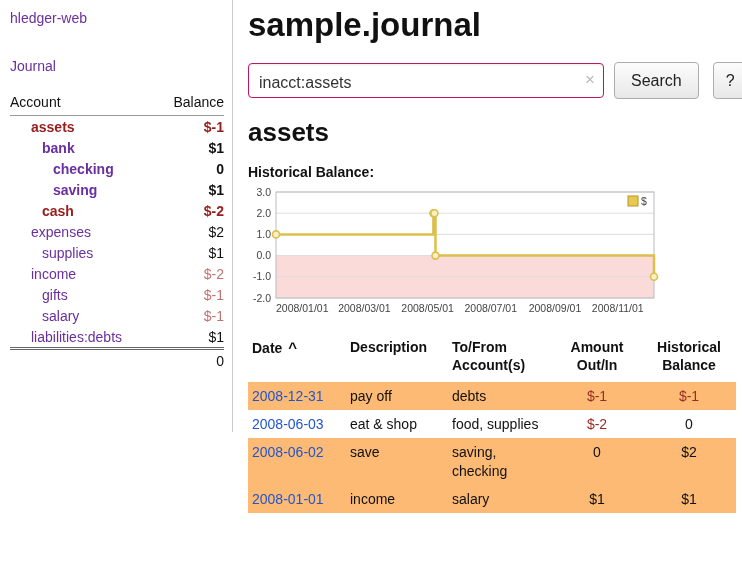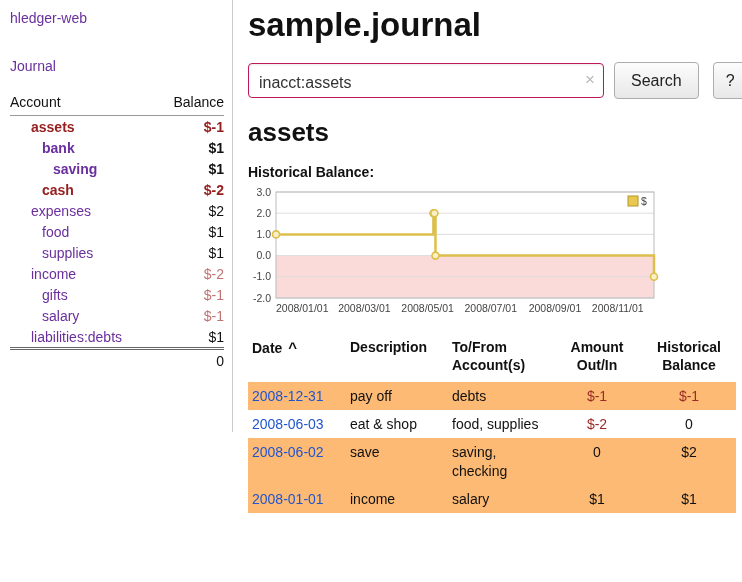--- a/index.html
+++ b/index.html
@@ -86,34 +86,34 @@
       <tbody id="accounts-body">
           <tr>
             <td style="padding-left: 21px;"><a class="acct neg-bold">assets</a></td>
             <td class="bal neg-bold">$-1</td>
           </tr>
           <tr>
             <td style="padding-left: 32px;"><a class="acct link-bold">bank</a></td>
             <td class="bal bold">$1</td>
           </tr>
           <tr>
+            <td style="padding-left: 43px;"><a class="acct link-bold">checking</a></td>
+            <td class="bal bold">0</td>
+          </tr>
+          <tr>
             <td style="padding-left: 43px;"><a class="acct link-bold">saving</a></td>
             <td class="bal bold">$1</td>
           </tr>
           <tr>
             <td style="padding-left: 32px;"><a class="acct neg-bold">cash</a></td>
             <td class="bal neg-bold">$-2</td>
           </tr>
           <tr>
             <td style="padding-left: 21px;"><a class="acct link">expenses</a></td>
             <td class="bal plain">$2</td>
-          </tr>
-          <tr>
-            <td style="padding-left: 32px;"><a class="acct link">food</a></td>
-            <td class="bal plain">$1</td>
           </tr>
           <tr>
             <td style="padding-left: 32px;"><a class="acct link">supplies</a></td>
             <td class="bal plain">$1</td>
           </tr>
           <tr>
             <td style="padding-left: 21px;"><a class="acct link">income</a></td>
             <td class="bal neg">$-2</td>
           </tr>
           <tr>

